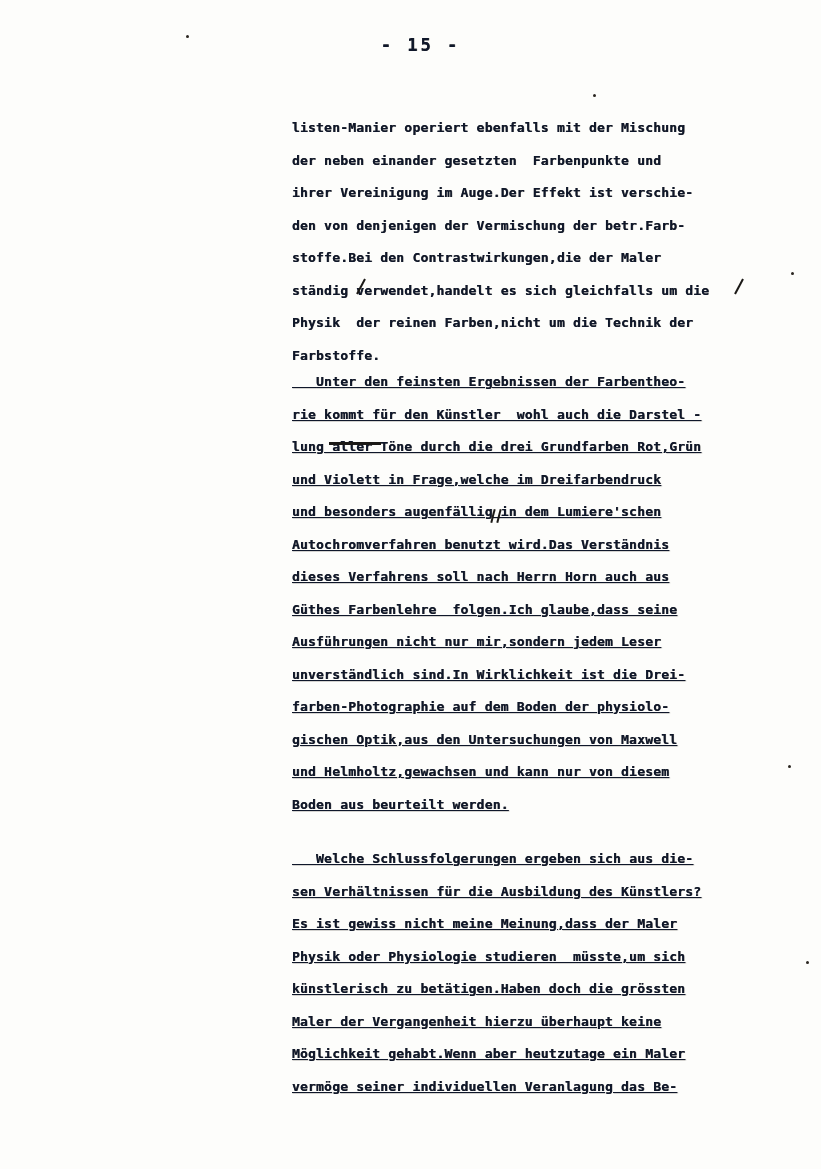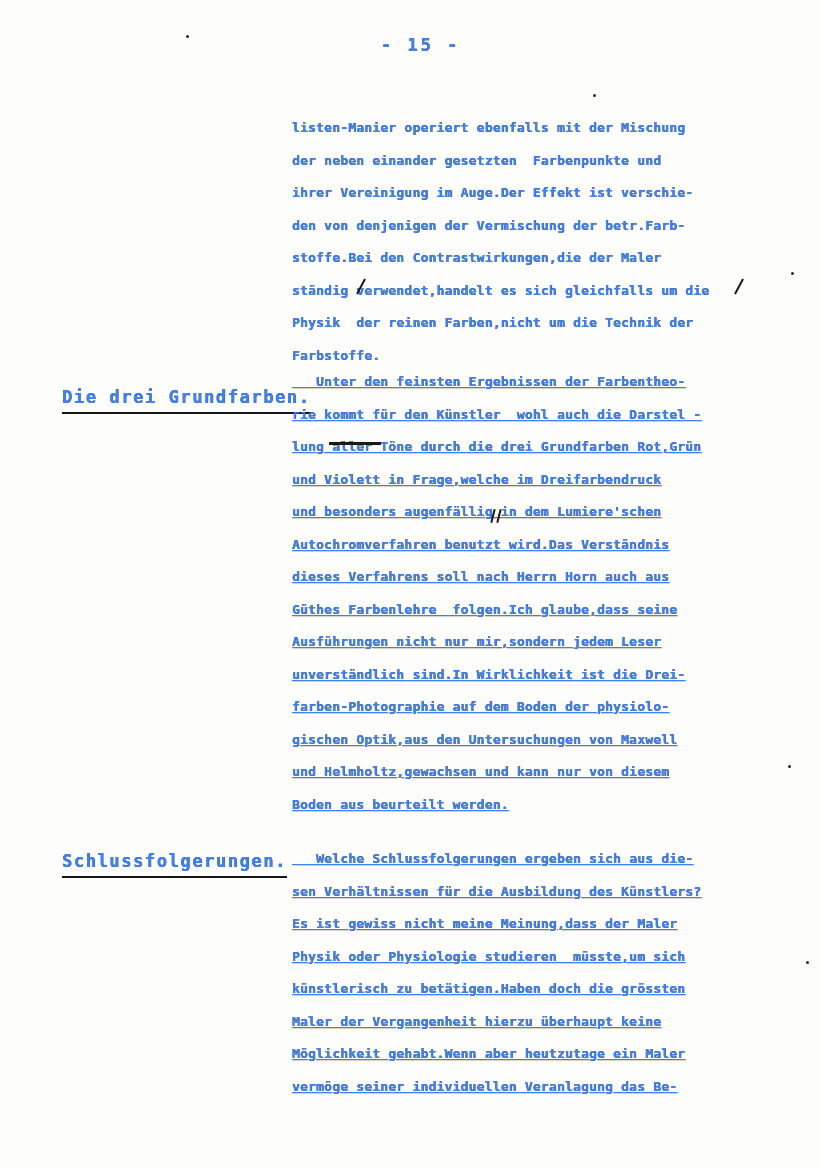--- a/index.html
+++ b/index.html
@@ -7,21 +7,21 @@
     padding: 0;
     background: #ffffff;
   }
   .page {
     position: relative;
     width: 821px;
     height: 1169px;
     background: #fdfdfb;
     overflow: hidden;
     font-family: "DejaVu Sans Mono", monospace;
-    color: #3b82f6;
+    color: #0f172a;
   }
   .typewriter {
     font-weight: 700;
     text-shadow: 0.5px 0.4px 0 rgba(20,16,12,0.45), 0 0 0.5px rgba(0,0,0,0.55);
   }
   .page-number {
     position: absolute;
     top: 34px;
     left: calc(50% + 10px);
     transform: translateX(-50%);
@@ -83,23 +83,21 @@
   .speck-4 { left: 788px; top: 765px; width: 3px; height: 3px; }
   .speck-5 { left: 806px; top: 961px; width: 3px; height: 3px; }
 </style>
 </head>
 <body>
 
 <div class="page">
 
   <div class="page-number typewriter">- 15 -</div>
 
-  <div class="margin-heading heading-grundfarben typewriter">Die drei Grundfarben.</div>
 
-  <div class="margin-heading heading-schlussfolg typewriter">Schlussfolgerungen.</div>
 
   <div class="para para-1 typewriter">listen-Manier operiert ebenfalls mit der Mischung
 der neben einander gesetzten  Farbenpunkte und
 ihrer Vereinigung im Auge.Der Effekt ist verschie-
 den von denjenigen der Vermischung der betr.Farb-
 stoffe.Bei den Contrastwirkungen,die der Maler
 ständig verwendet,handelt es sich gleichfalls um die
 Physik  der reinen Farben,nicht um die Technik der
 Farbstoffe.</div>
 

